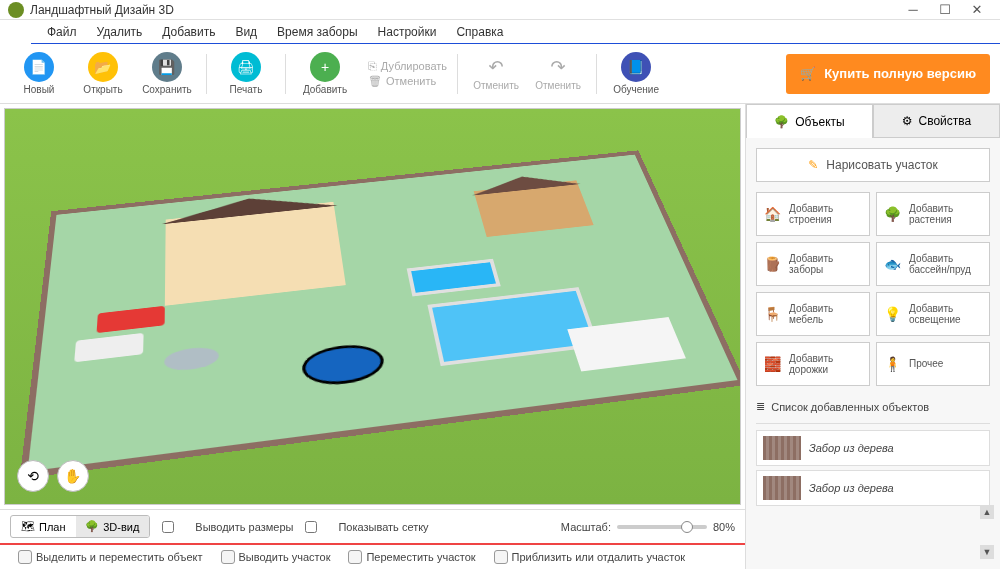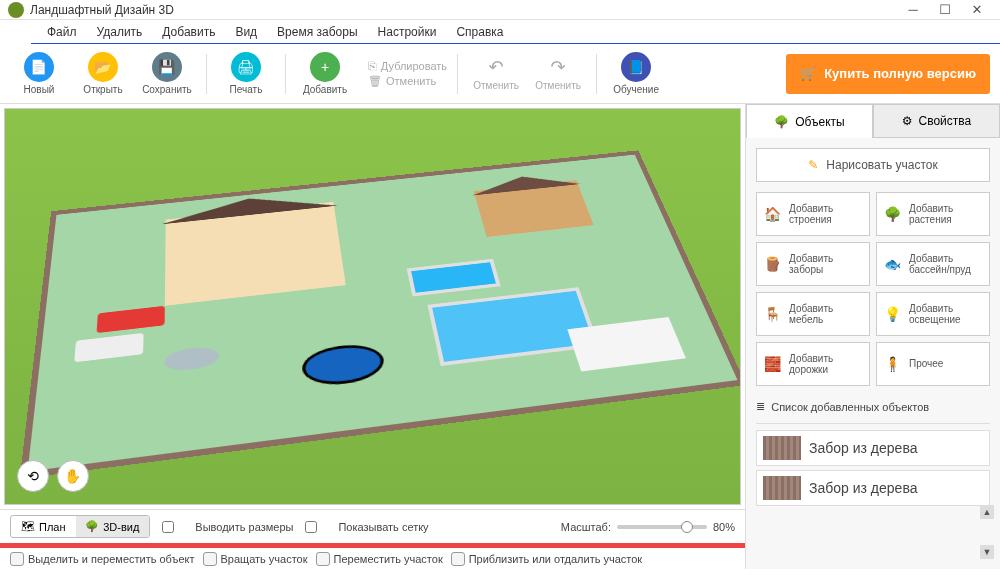--- a/index.html
+++ b/index.html
@@ -46,39 +46,39 @@
 .view-bar { height: 34px; display: flex; align-items: center; padding: 0 10px; gap: 12px; border-top: 1px solid #ddd; }
 .view-toggle { display: flex; border: 1px solid #bbb; border-radius: 3px; overflow: hidden; }
 .view-toggle .vt { padding: 4px 10px; display: flex; align-items: center; gap: 4px; cursor: pointer; font-size: 11px; }
 .view-toggle .vt.active { background: #e8e8e8; }
 .chk { display: flex; align-items: center; gap: 21px; font-size: 11px; color: #444; cursor: pointer; }
 .chk input { width: 12px; height: 12px; }
 .scale-group { margin-left: auto; display: flex; align-items: center; gap: 6px; font-size: 11px; color: #444; }
 .slider { width: 90px; height: 4px; background: #ccc; border-radius: 2px; position: relative; }
 .slider .thumb { position: absolute; right: 14px; top: -4px; width: 12px; height: 12px; background: #fff; border: 1px solid #888; border-radius: 50%; }
 
-.status-bar { height: 26px; display: flex; align-items: center; padding: 0 10px; gap: 8px; border-top: 5px solid #ef4444; font-size: 11px; color: #444; }
+.status-bar { height: 26px; display: flex; align-items: center; padding: 0 18px; gap: 18px; border-top: 2px solid #ef4444; font-size: 11px; color: #444; }
 .status-item { display: flex; align-items: center; gap: 4px; cursor: pointer; }
 .status-icon { width: 14px; height: 14px; border: 1px solid #999; border-radius: 3px; background: #f5f5f5; }
 
 .side-panel { width: 254px; display: flex; flex-direction: column; background: #f7f7f7; }
 .tabs { display: flex; height: 34px; }
 .tab { flex: 1; display: flex; align-items: center; justify-content: center; gap: 6px; border: 1px solid #ccc; cursor: pointer; font-size: 12px; background: #ededed; }
 .tab.active { background: #fff; border-bottom: none; }
 .panel-body { flex: 1; padding: 10px; overflow: hidden; display: flex; flex-direction: column; gap: 10px; }
 .draw-btn { height: 34px; background: #fff; border: 1px solid #ccc; display: flex; align-items: center; justify-content: center; gap: 8px; cursor: pointer; font-size: 12px; color: #555; }
 .obj-grid { display: grid; grid-template-columns: 1fr 1fr; gap: 6px; }
 .obj-btn { height: 44px; background: #fff; border: 1px solid #ccc; display: flex; align-items: center; padding: 0 6px; gap: 6px; cursor: pointer; }
 .obj-btn .ico { width: 20px; height: 20px; flex-shrink: 0; display: flex; align-items: center; justify-content: center; font-size: 14px; }
 .obj-btn .txt { font-size: 10px; line-height: 1.15; color: #555; }
 .list-header { font-size: 11px; color: #444; display: flex; align-items: center; gap: 6px; margin-top: 4px; }
 .obj-list { flex: 1; border-top: 1px solid #ddd; padding-top: 6px; overflow: auto; }
 .obj-row { display: flex; align-items: center; gap: 8px; height: 36px; border: 1px solid #ddd; background: #fff; margin-bottom: 4px; padding: 0 6px; cursor: pointer; }
 .fence-thumb { width: 38px; height: 24px; background: repeating-linear-gradient(90deg, #8d6e63 0 3px, #a1887f 3px 6px); }
-.obj-row .txt { font-size: 14px; color: #444; }
+.obj-row .txt { font-size: 11px; color: #444; font-style: italic; }
 .scroll-controls { position: absolute; right: 6px; bottom: 10px; display: flex; flex-direction: column; gap: 26px; }
 .scroll-controls span { width: 14px; height: 14px; background: #ddd; display: flex; align-items: center; justify-content: center; font-size: 9px; color: #555; cursor: pointer; }
 .side-panel { position: relative; }
 </style>
 </head>
 <body>
 
 <div class="titlebar">
   <div class="app-icon"></div>
   <div class="title">Ландшафтный Дизайн 3D</div>
@@ -200,21 +200,21 @@
       </div>
     </div>
 
     <div class="status-bar">
       <div class="status-item">
           <span class="status-icon"></span>
           <span>Выделить и переместить объект</span>
         </div>
       <div class="status-item">
           <span class="status-icon"></span>
-          <span>Вращать участок</span>
+          <span>Выводить участок</span>
         </div>
       <div class="status-item">
           <span class="status-icon"></span>
           <span>Переместить участок</span>
         </div>
       <div class="status-item">
           <span class="status-icon"></span>
           <span>Приблизить или отдалить участок</span>
         </div>
     </div>

